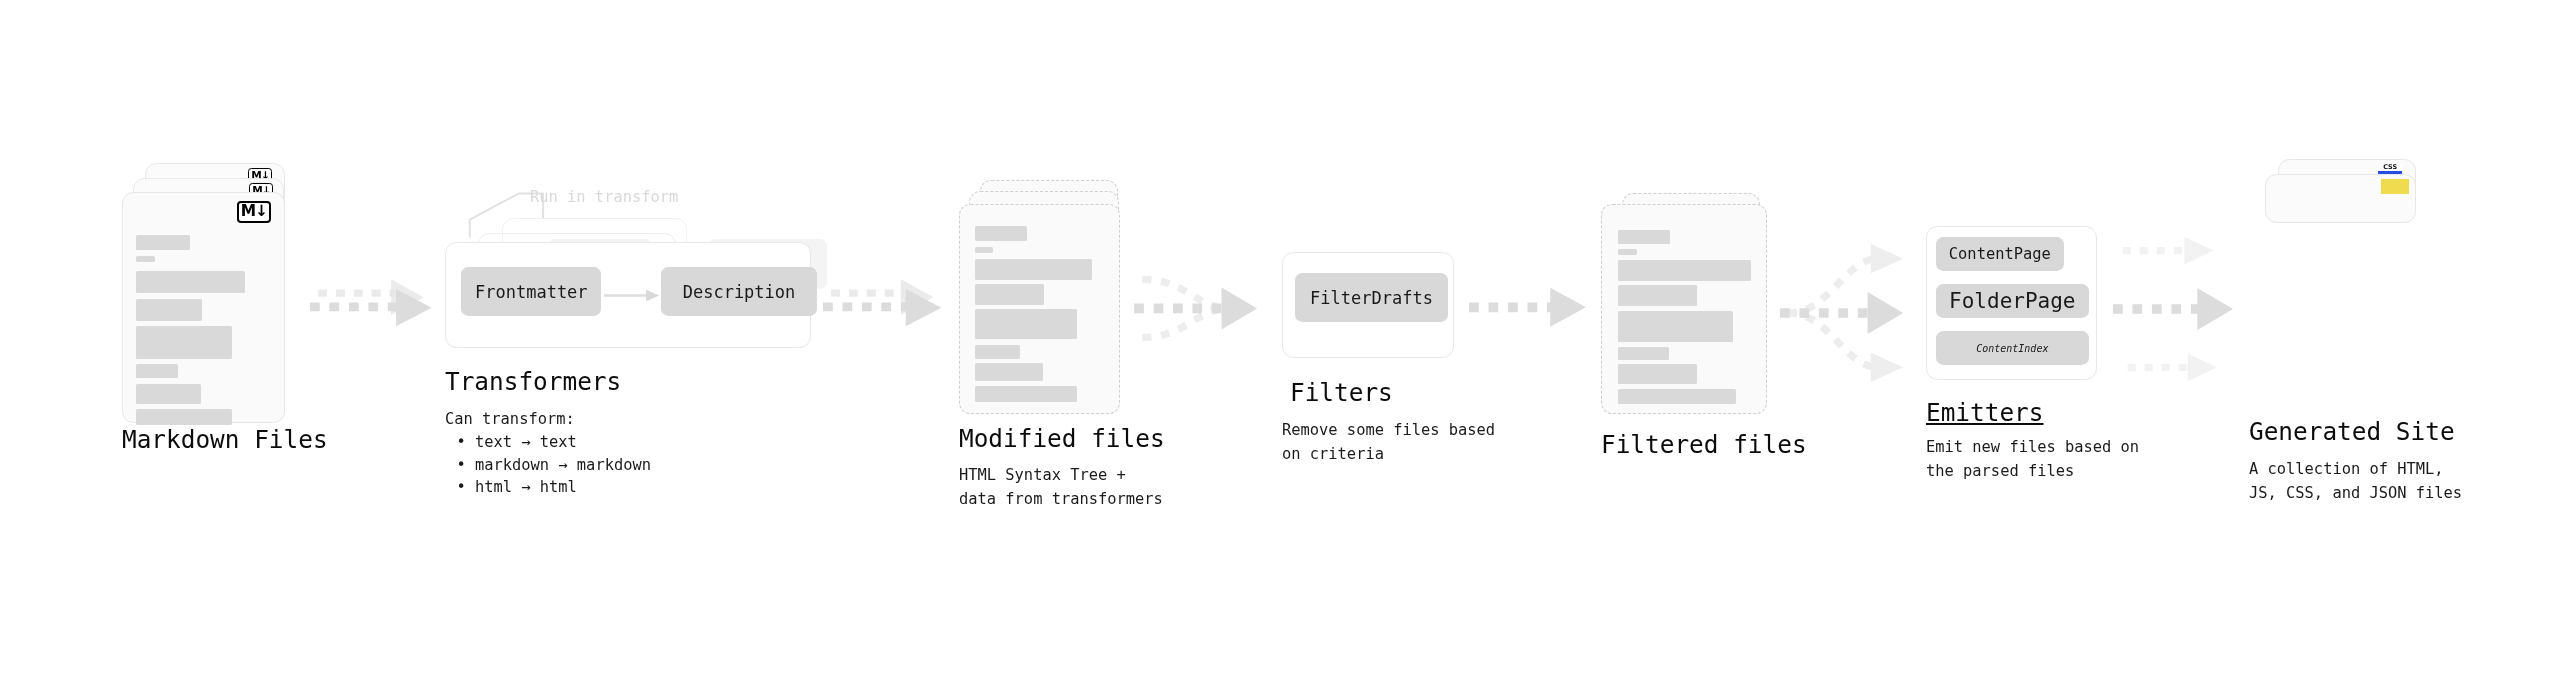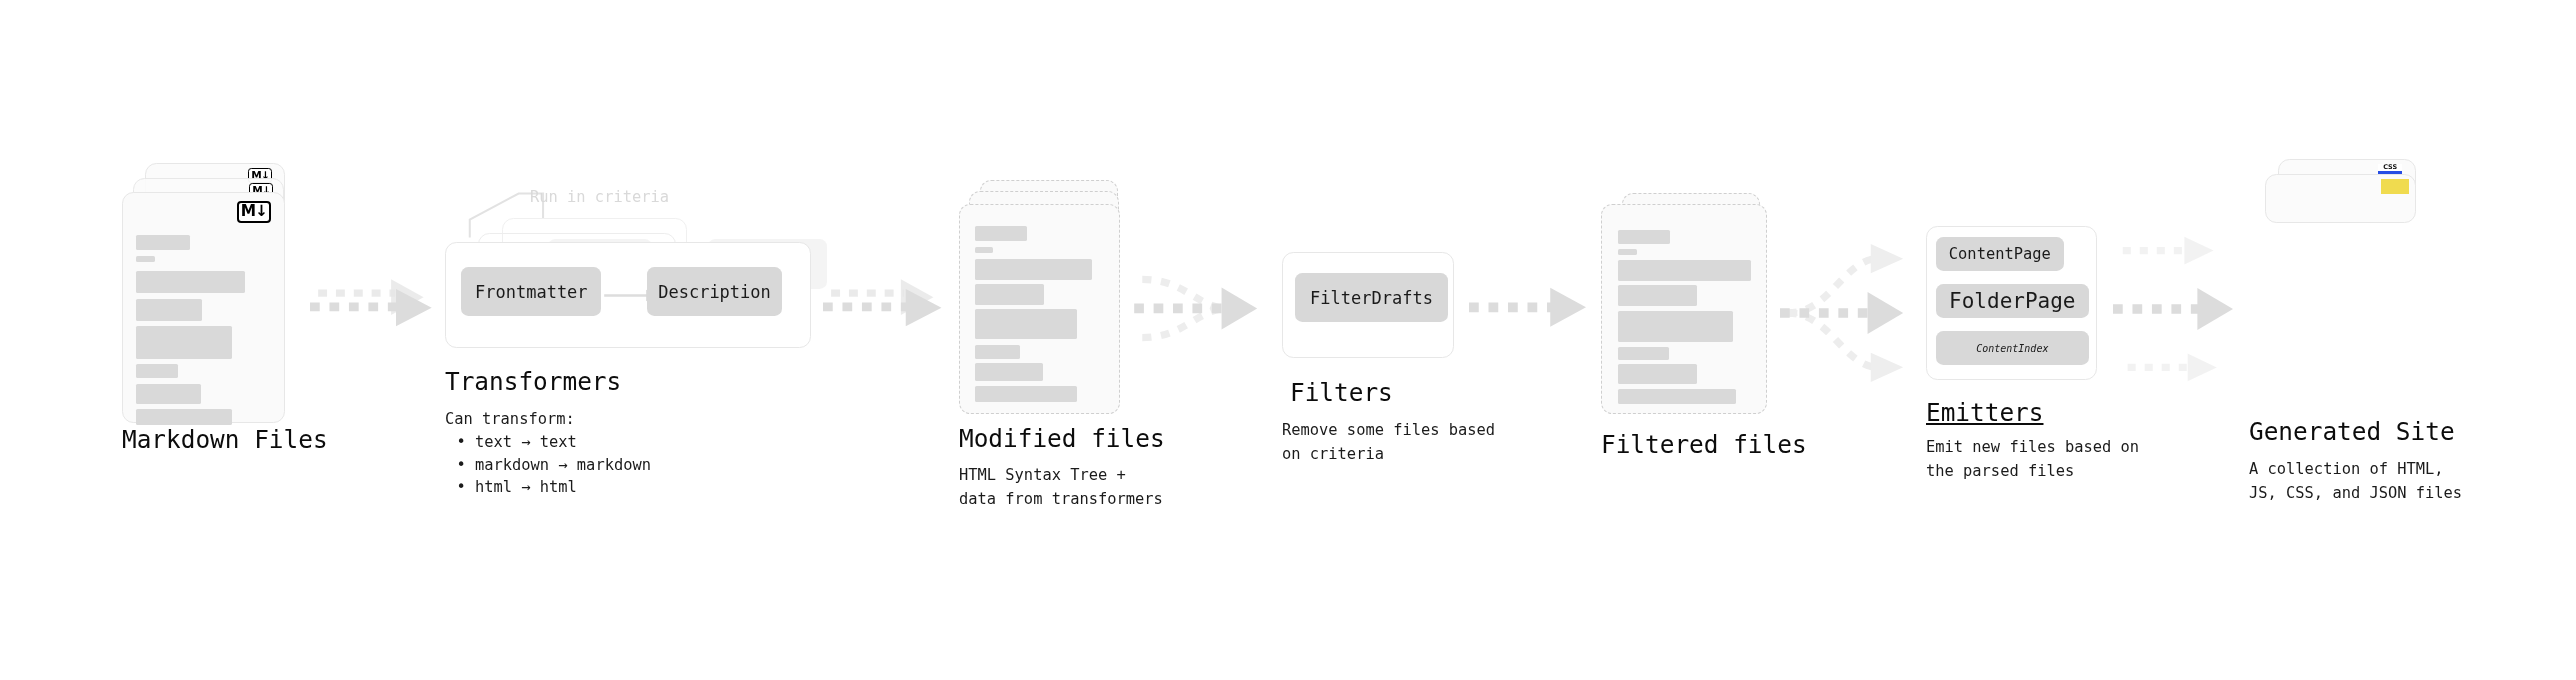--- a/index.html
+++ b/index.html
@@ -146,21 +146,21 @@
     </svg>
   </div>
 
   <div class="node" style="left:445px; top:187px;">
 
     <div class="conn" style="left:23px; top:0px;">
       <svg width="98" height="57" viewBox="0 0 120 70">
         <path d="M 2 62 L 2 40 L 62 8 L 92 8 L 92 38" fill="none" stroke="#e2e2e2" stroke-width="2.5"></path>
       </svg>
     </div>
-    <div class="parallel-label" style="left:85px; top:0.8px;">Run in criteria</div>
+    <div class="parallel-label" style="left:85px; top:0.8px;">Run in transform</div>
 
     <div class="proc-box" style="left:57px; top:31px; width:185px; height:112px; border-color:#f0f0f0;">
       <div class="chip ghost2" style="left:45px; top:20.3px; width:104px; height:50px;"></div>
       <div class="chip ghost2" style="left:205px; top:20.3px; width:119px; height:50px;"></div>
     </div>
     <div class="proc-box" style="left:32.5px; top:46px; width:198px; height:112px; border-color:#ededed;">
       <div class="chip ghost1" style="left:31px; top:21px; width:106px; height:49px;"></div>
       <div class="chip ghost1" style="left:202px; top:21px; width:120px; height:49px;"></div>
     </div>
 
@@ -177,21 +177,21 @@
 
     <div class="chip" style="left:16.3px; top:80px; width:140px; height:49px;">
       <span>Frontmatter</span>
     </div>
     <div class="conn" style="left:159px; top:98px;">
       <svg width="65" height="21" viewBox="0 0 80 26">
         <line x1="0" y1="13" x2="55" y2="13" stroke="#dddddd" stroke-width="3"></line>
         <polygon points="52,6 68,13 52,20" fill="#d8d8d8"></polygon>
       </svg>
     </div>
-    <div class="chip" style="left:202px; top:80px; width:135px; height:49px;">
+    <div class="chip" style="left:216px; top:80px; width:156px; height:49px;">
       <span>Description</span>
     </div>
 
     <div class="title" style="left:0px; top:180px;">Transformers</div>
     <div class="subtitle" style="left:0px; top:221px;">Can transform:</div>
     <div class="subtitle bullets" style="left:11.4px; top:244px;">• text → text</div>
     <div class="subtitle bullets" style="left:11.4px; top:267px;">• markdown → markdown</div>
     <div class="subtitle bullets" style="left:11.4px; top:289px;">• html → html</div>
   </div>
 

